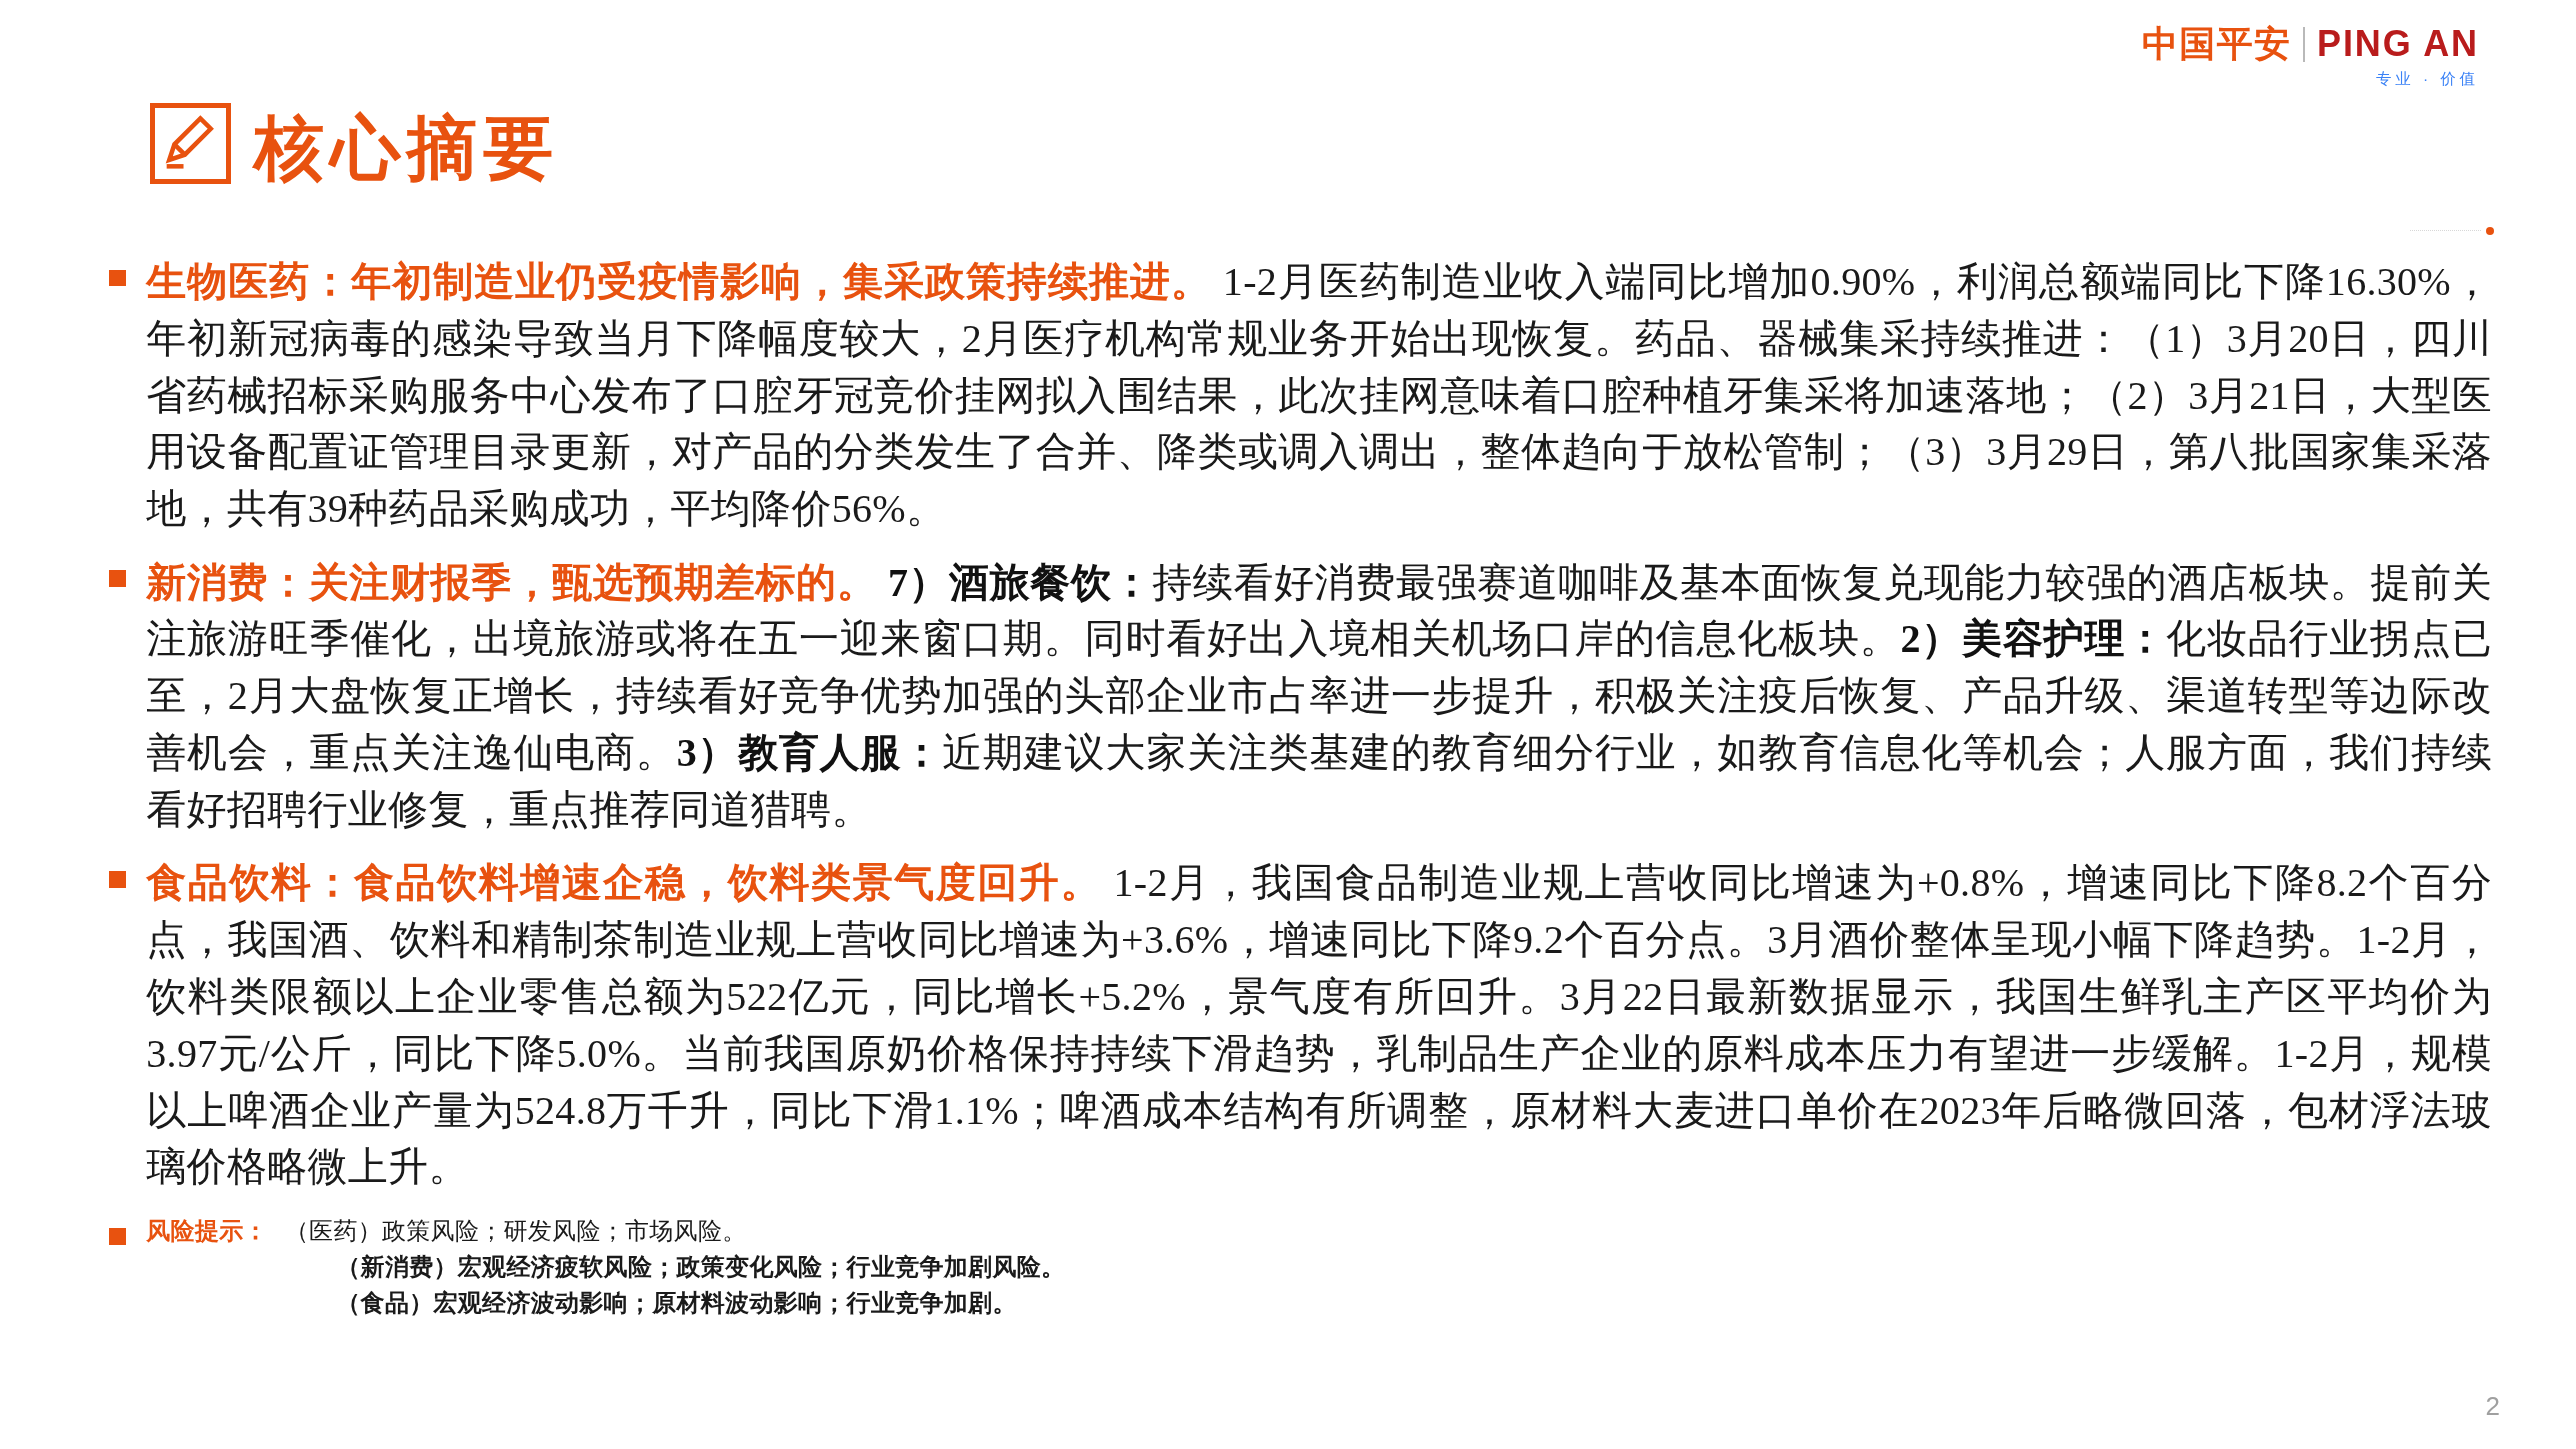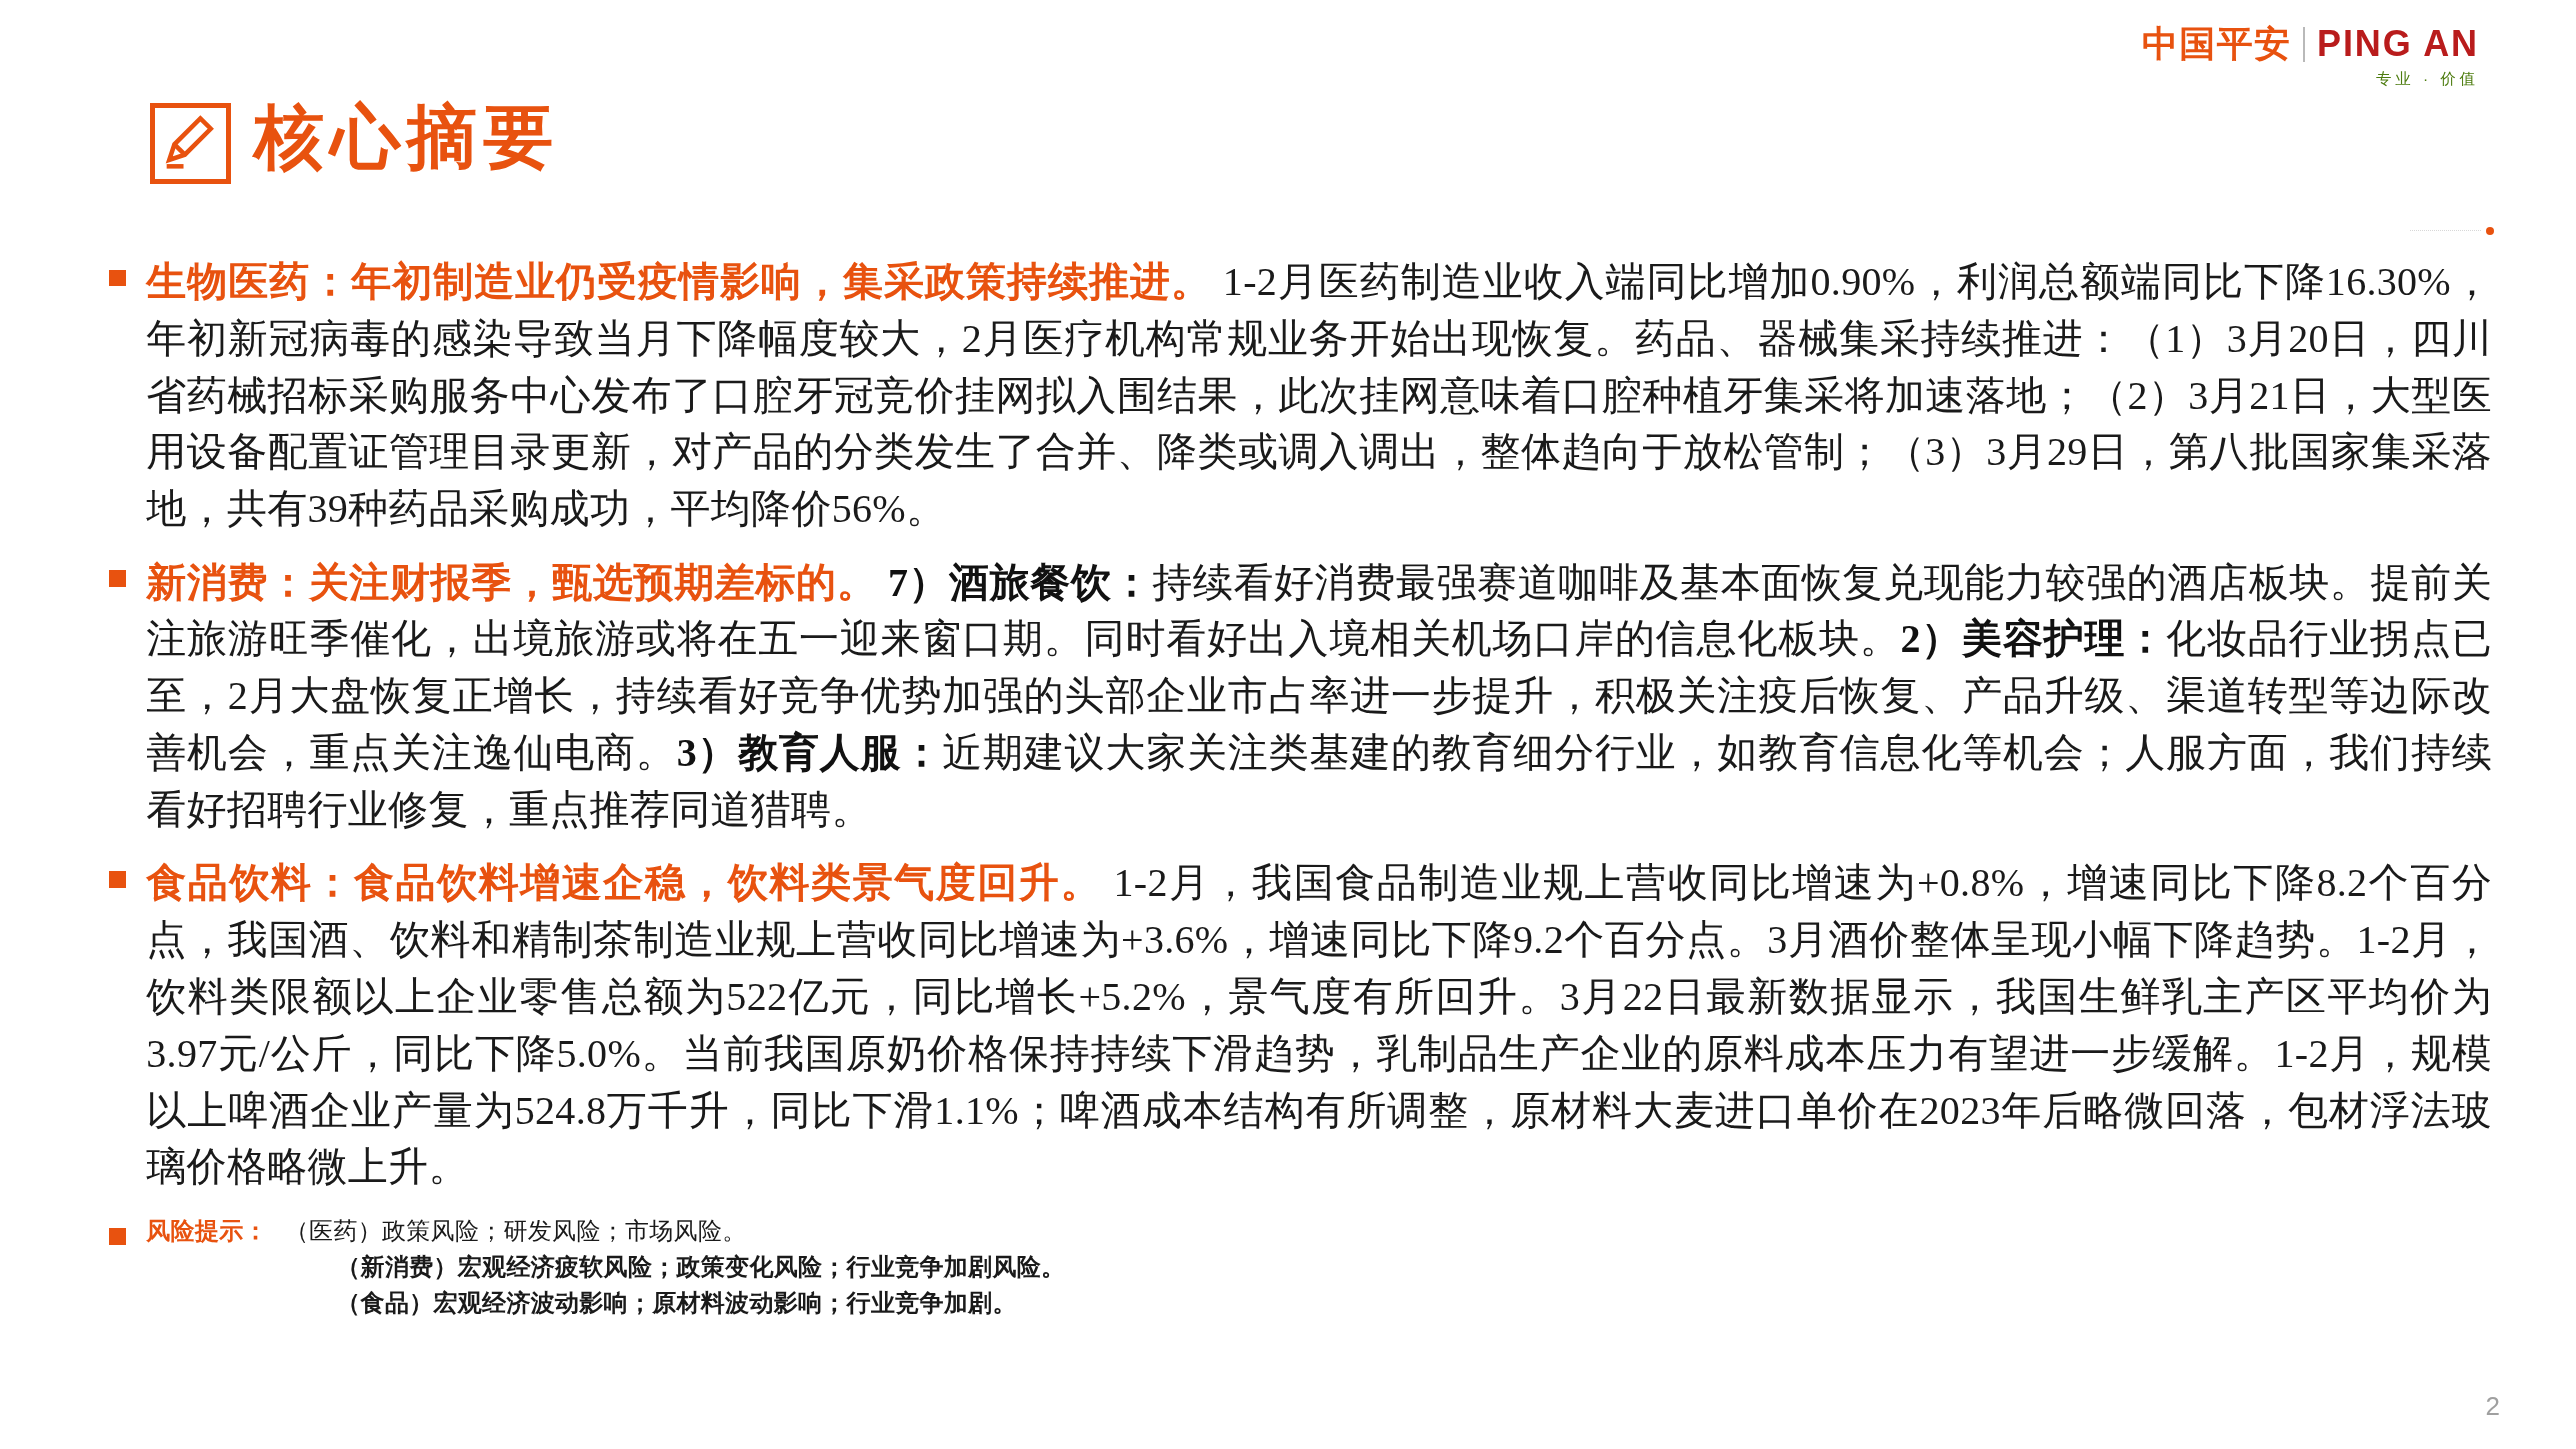--- a/index.html
+++ b/index.html
@@ -51,31 +51,31 @@
     font-family: "Liberation Sans", sans-serif;
     font-size: 36px;
     font-weight: 700;
     color: #b91c1c;
     letter-spacing: 1.9px;
   }
   .brand-tag {
     margin-top: 9px;
     font-family: "Liberation Sans", sans-serif;
     font-size: 15.5px;
-    color: #4d7c0f;
+    color: #3b82f6;
     letter-spacing: 3.9px;
   }
 
   
   .title-block {
     position: absolute;
     top: 103px;
     left: 138px;
     display: flex;
-    align-items: flex-start;
+    align-items: flex-end;
     gap: 23px;
     padding-left: 12px;
   }
   .title-icon {
     width: 81px;
     height: 81px;
     box-sizing: border-box;
     border: 5.8px solid #e8520f;
     position: relative;
   }

